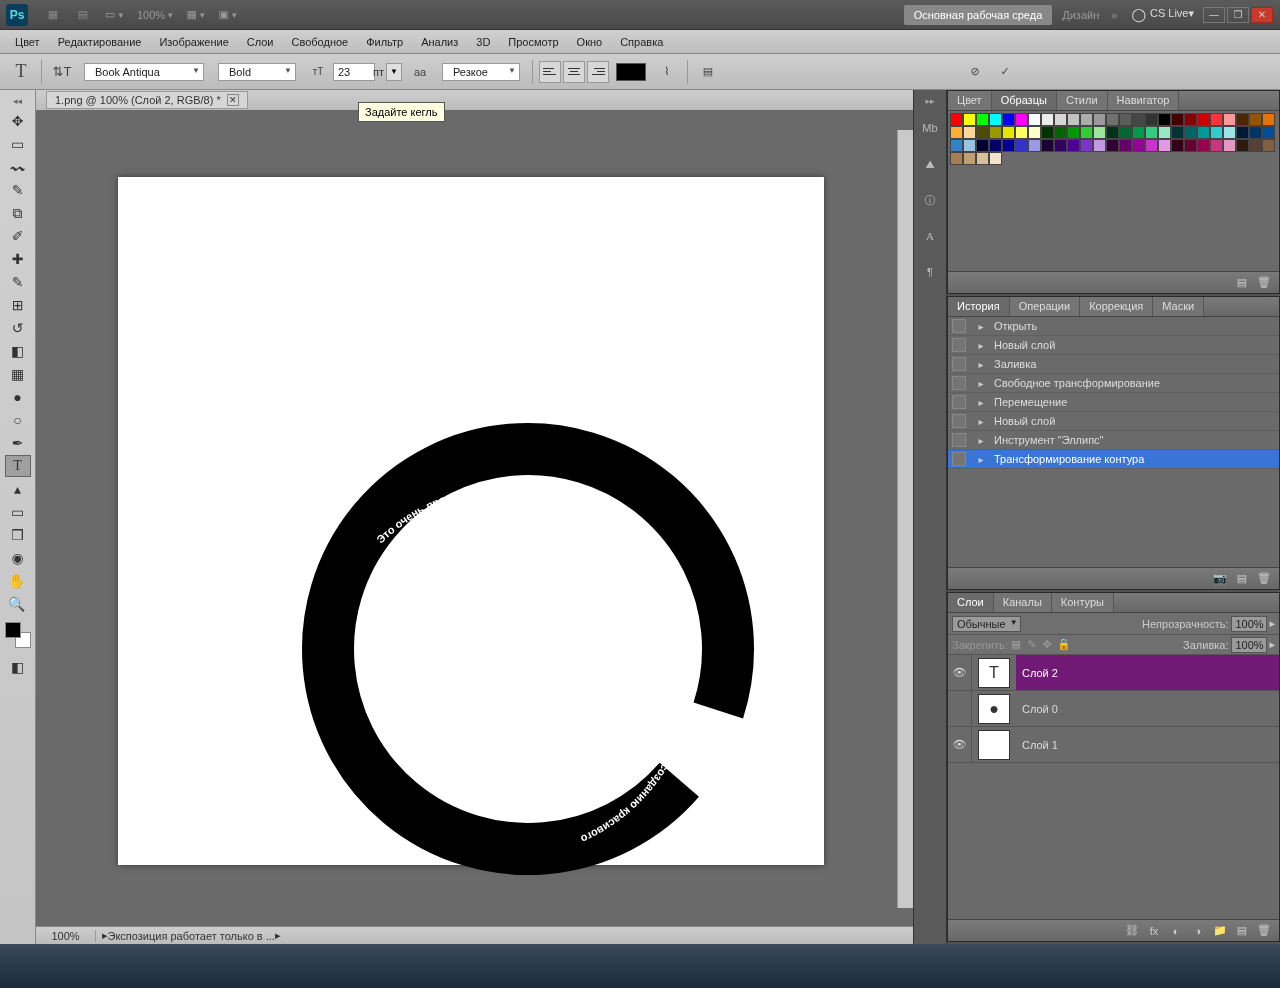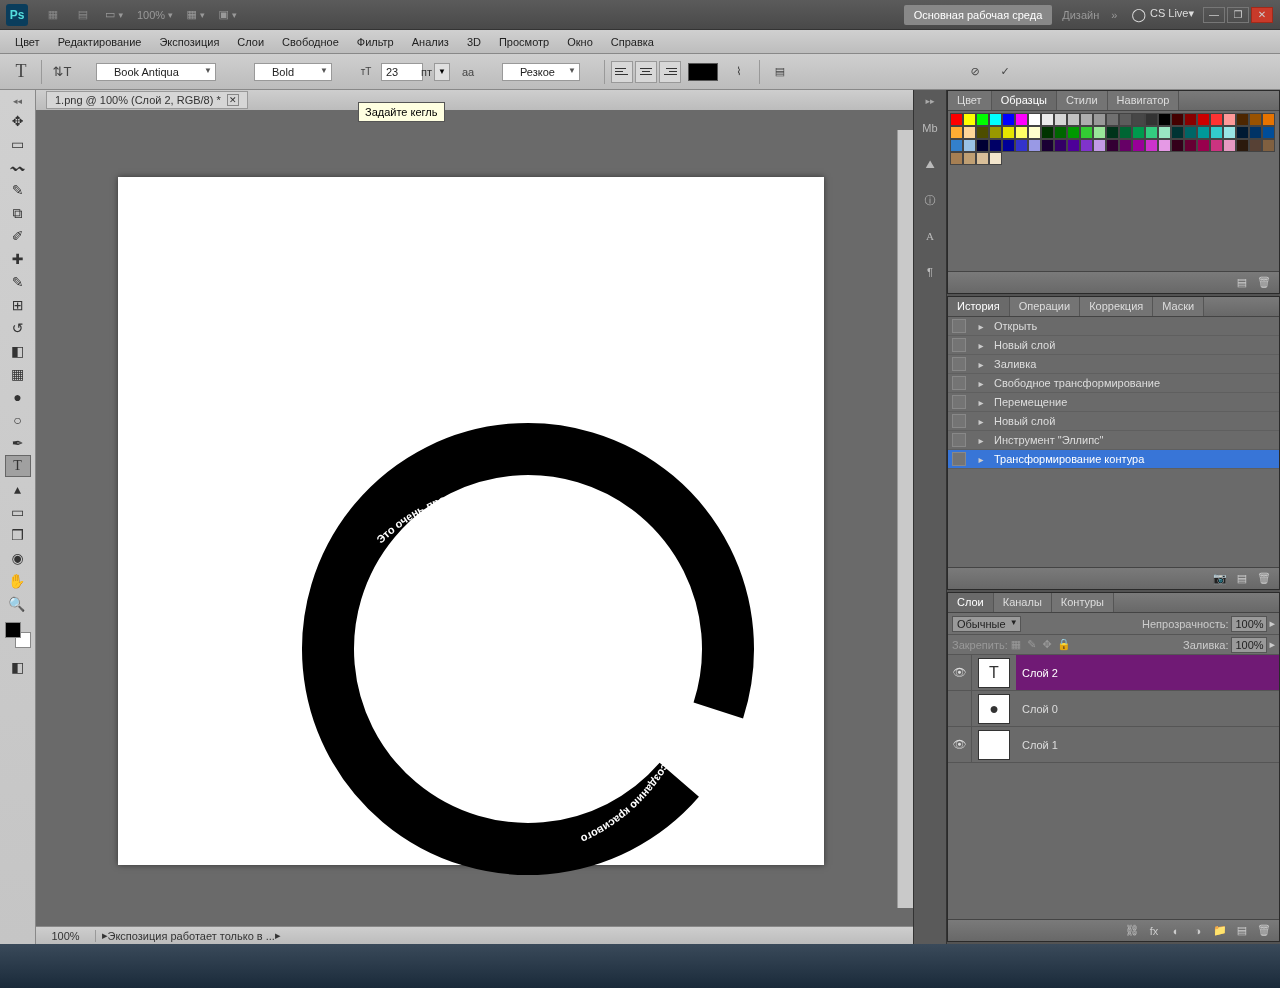--- a/index.html
+++ b/index.html
@@ -14,21 +14,21 @@
 .ws-label { color:#999; margin:16px 6px; }
 .cs-live { color:#ddd; display:flex; margin:0 8px; }
 .cs-live::before { content:"◯"; margin-right:4px; font-size:13px; }
 .win-btn { width:22px; height:16px; border:1px solid #777; margin:0 1px; display:flex; align-items:center; justify-content:center; color:#ccc; font-size:10px; }
 .win-close { background:#c93a2a; border-color:#a02a1a; }
 .menu-bar { height:24px; background:linear-gradient(#d0d0d0,#bdbdbd); display:flex; align-items:center; padding:0 6px; border-bottom:1px solid #888; }
 .menu-item { padding:3px 9px; color:#222; }
 .opt-bar { height:36px; background:linear-gradient(#cfcfcf,#bcbcbc); display:flex; align-items:center; padding:0 6px; border-bottom:1px solid #888; position:relative; }
 .opt-icon { width:26px; height:26px; display:flex; align-items:center; justify-content:center; color:#444; margin:0 2px; }
 .opt-sep { width:1px; height:24px; background:#999; margin:0 5px; }
-.opt-dd { background:#fff; border:1px solid #999; padding:2px 18px 2px 17px; position:relative; margin:0 19px; color:#222; }
+.opt-dd { background:#fff; border:1px solid #999; padding:2px 18px 2px 10px; position:relative; margin:0 7px; color:#222; }
 .opt-dd::after { content:"▼"; position:absolute; right:3px; font-size:8px; color:#555; }
 .opt-input { background:#fff; border:1px solid #999; padding:2px 4px; width:42px; color:#222; }
 .opt-dd-btn { width:16px; height:18px; border:1px solid #999; background:#e0e0e0; display:flex; align-items:center; justify-content:center; font-size:8px; margin-right:3px; }
 .align-btn { width:22px; height:22px; border:1px solid #999; background:#d8d8d8; display:flex; flex-direction:column; justify-content:center; margin:0 1px; padding:3px; }
 .align-btn span { height:1px; background:#333; margin:1px 0; }
 .swatch-black { width:30px; height:18px; background:#000; border:1px solid #555; margin:0 6px; }
 .commit-area { position:absolute; right:260px; display:flex; }
 .tooltip { position:absolute; left:358px; top:48px; background:#ffffe1; border:1px solid #555; padding:3px 6px; color:#000; z-index:100; font-size:11px; }
 .main-area { display:flex; height:854px; }
 .toolbox { width:36px; background:linear-gradient(#d0d0d0,#c5c5c5); border-right:1px solid #888; display:flex; flex-direction:column; align-items:center; padding-top:6px; }
@@ -101,21 +101,21 @@
   <div class="ws-label">»</div>
   <div class="cs-live"><span>CS Live</span> ▾</div>
   <div class="win-btn">―</div>
   <div class="win-btn">❐</div>
   <div class="win-btn win-close">✕</div>
 </div>
 
 <div class="menu-bar">
   <div class="menu-item">Цвет</div>
   <div class="menu-item">Редактирование</div>
-  <div class="menu-item">Экспозиция</div>
+  <div class="menu-item">Изображение</div>
   <div class="menu-item">Слои</div>
   <div class="menu-item">Свободное</div>
   <div class="menu-item">Фильтр</div>
   <div class="menu-item">Анализ</div>
   <div class="menu-item">3D</div>
   <div class="menu-item">Просмотр</div>
   <div class="menu-item">Окно</div>
   <div class="menu-item">Справка</div>
 </div>
 

